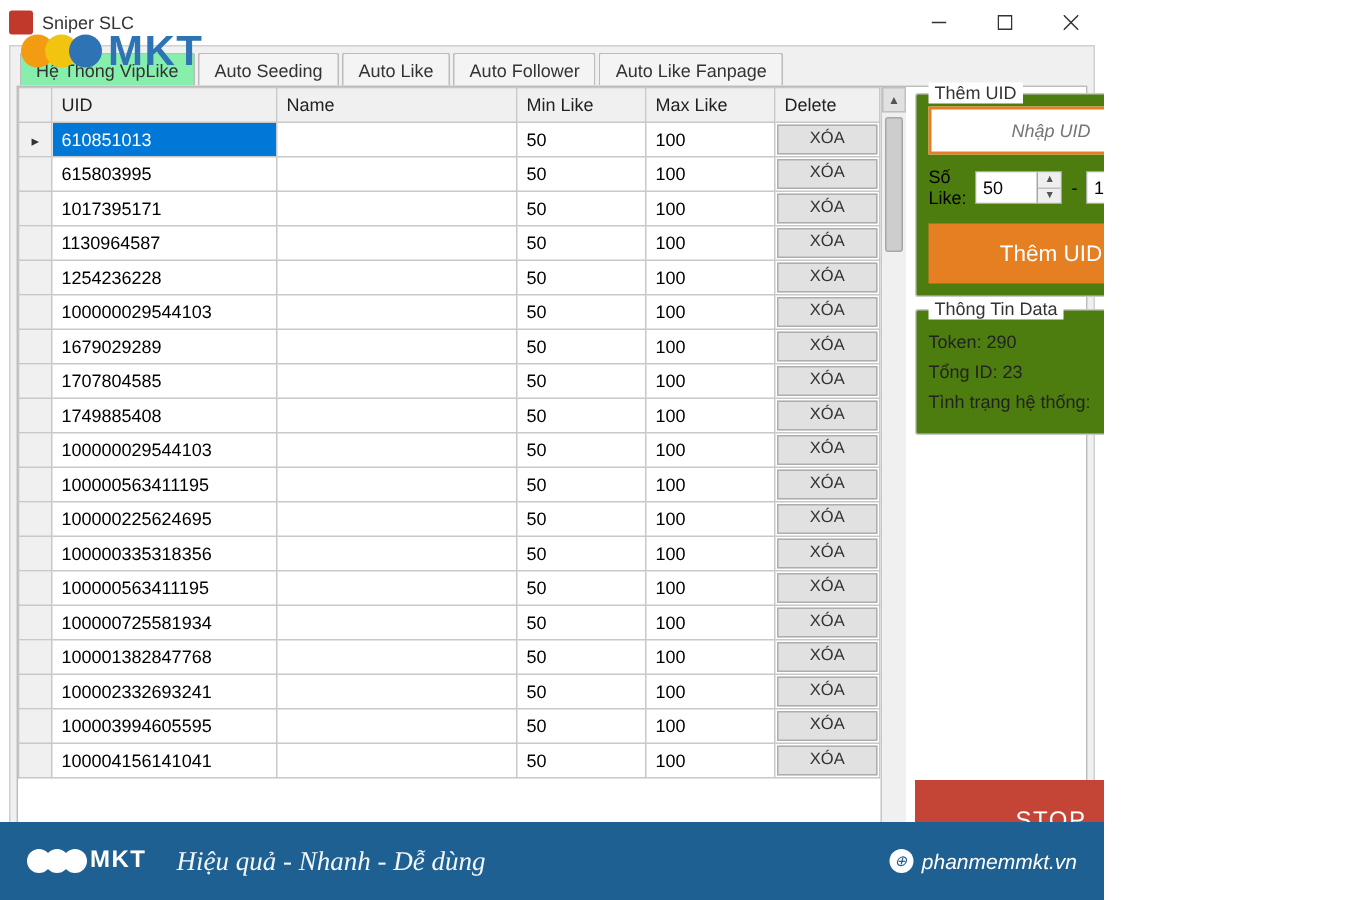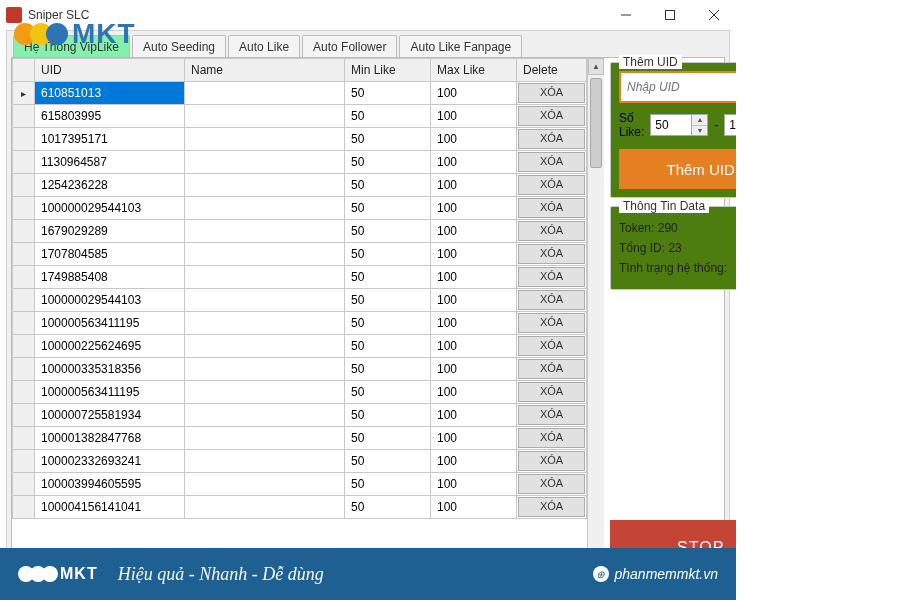--- a/index.html
+++ b/index.html
@@ -50,21 +50,21 @@
 
   .vscroll { width: 17px; background: #f0f0f0; border-left: 1px solid #c8c8c8; position: relative; }
   .vscroll .arrow { height: 17px; background: #e1e1e1; border: 1px solid #c0c0c0; display:flex; align-items:center; justify-content:center; font-size:8px; color:#555;}
   .vscroll .thumb { position: absolute; left: 2px; right: 2px; top: 20px; height: 90px; background: #cdcdcd; border: 1px solid #a8a8a8; border-radius: 2px; }
   .vscroll .arrow.bot { position:absolute; bottom:0; left:0; right:0;}
 
   
   .side { width: 232px; padding: 4px 6px 0 6px; display: flex; flex-direction: column; }
   .groupbox { border: 1px solid #c8c8c8; border-radius: 2px; padding: 8px; margin-bottom: 8px; position: relative; background: #4d7c0f; }
   .groupbox > .legend { position: absolute; top: -8px; left: 8px; background: #fff; padding: 0 4px; font-size: 12px; color: #333; }
-  .uid-input { width: 100%; height: 22px; border: 2px solid #e67e22; padding: 14px 6px; font-size: 12px; color: #555; font-style: italic; }
+  .uid-input { width: 100%; height: 22px; border: 2px solid #e67e22; padding: 14px 6px; font-size: 12px; color: #555; font-style: italic; text-align: center; }
   .like-row { display: flex; align-items: center; margin-top: 8px; gap: 6px; font-size: 12px; }
   .spinner { display: flex; align-items: stretch; border: 1px solid #a8a8a8; height: 22px; background:#fff; }
   .spinner input { width: 40px; border: none; padding: 0 4px; font-size: 12px; }
   .spinner .sp-btns { width: 16px; display: flex; flex-direction: column; border-left: 1px solid #a8a8a8; }
   .spinner .sp-btns div { flex:1; font-size: 7px; display:flex; align-items:center; justify-content:center; background:#efefef; color:#555; }
   .spinner .sp-btns div:first-child { border-bottom:1px solid #c0c0c0; }
   .big-btn { width: 100%; height: 40px; margin-top: 10px; background: #e67e22; color: #fff; border: none; font-size: 15px; }
 
   .info-line { font-size: 12px; color: #222; margin: 6px 0; }
 

